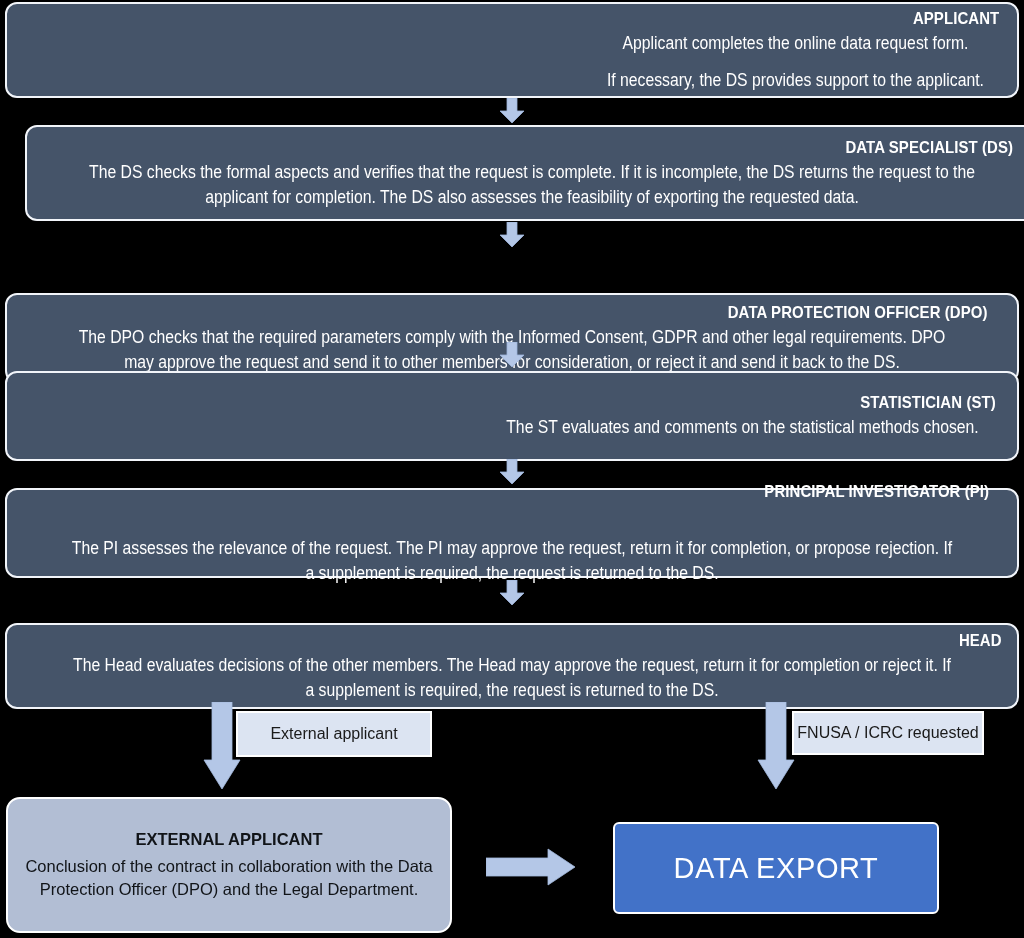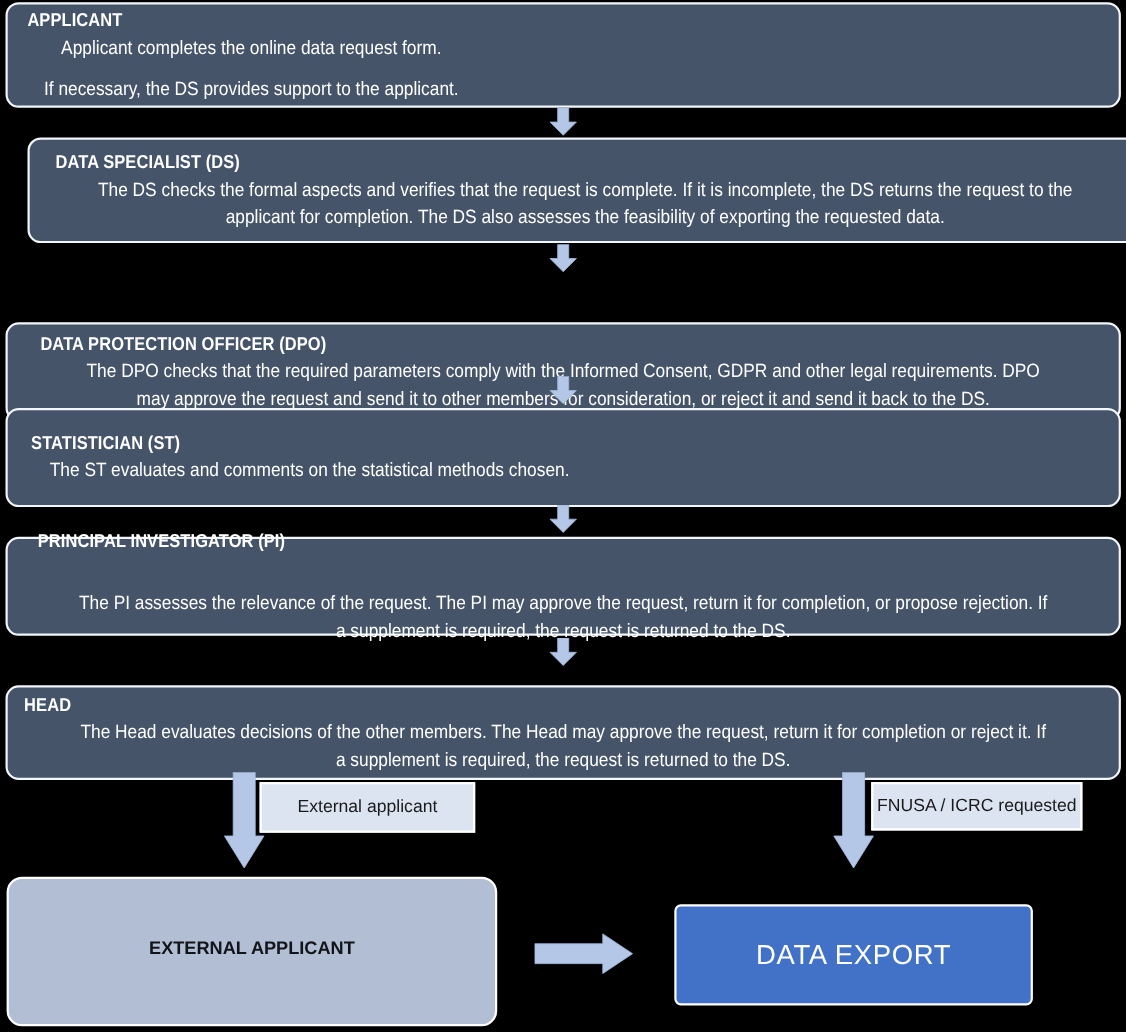--- a/index.html
+++ b/index.html
@@ -20,21 +20,21 @@
   
   .stage {
     position: absolute;
     left: 5px;
     width: 1014px;
     background: #455469;
     border: 2px solid #f2f5fa;
     border-radius: 12px;
     display: flex;
     flex-direction: column;
-    align-items: flex-start;
+    align-items: flex-end;
     justify-content: center;
     color: #ffffff;
     text-align: center;
     padding: 4px 12px;
   }
 
   .stage .stage-title {
     font-weight: bold;
     font-size: 17px;
     letter-spacing: 0.1px;
@@ -152,21 +152,21 @@
     top: 822px;
     width: 326px;
     height: 92px;
     background: #4272c8;
     border: 2px solid #ffffff;
     border-radius: 6px;
     display: flex;
     align-items: center;
     justify-content: center;
     color: #ffffff;
-    font-size: 25px;
+    font-size: 29px;
     letter-spacing: 0.6px;
   }
 </style>
 </head>
 <body>
 
 <div class="stage" id="box-applicant">
   <div class="stage-title">APPLICANT</div>
   <div class="stage-body">
     <p>Applicant completes the online data request form.</p>
@@ -254,20 +254,21 @@
     <polygon points="9,0 29,0 29,58 37,58 19,87 1,58 9,58" fill="#b4c7e7" stroke="#a3bade" stroke-width="0.8"></polygon>
   </svg>
 </div>
 
 <div class="branch-label" id="label-internal">
   <span>FNUSA / ICRC requested</span>
 </div>
 
 <div id="box-external-applicant">
   <div class="ext-title">EXTERNAL APPLICANT</div>
+  <div class="ext-body">Conclusion of the contract in collaboration with the Data Protection Officer (DPO) and the Legal Department.</div>
 </div>
 
 <div id="arrow-to-export">
   <svg viewBox="0 0 90 38" xmlns="http://www.w3.org/2000/svg">
     <polygon points="0,10 62,10 62,1 89,19 62,37 62,28 0,28" fill="#b4c7e7" stroke="#a3bade" stroke-width="0.8"></polygon>
   </svg>
 </div>
 
 <div id="box-data-export">
   <span>DATA EXPORT</span>

